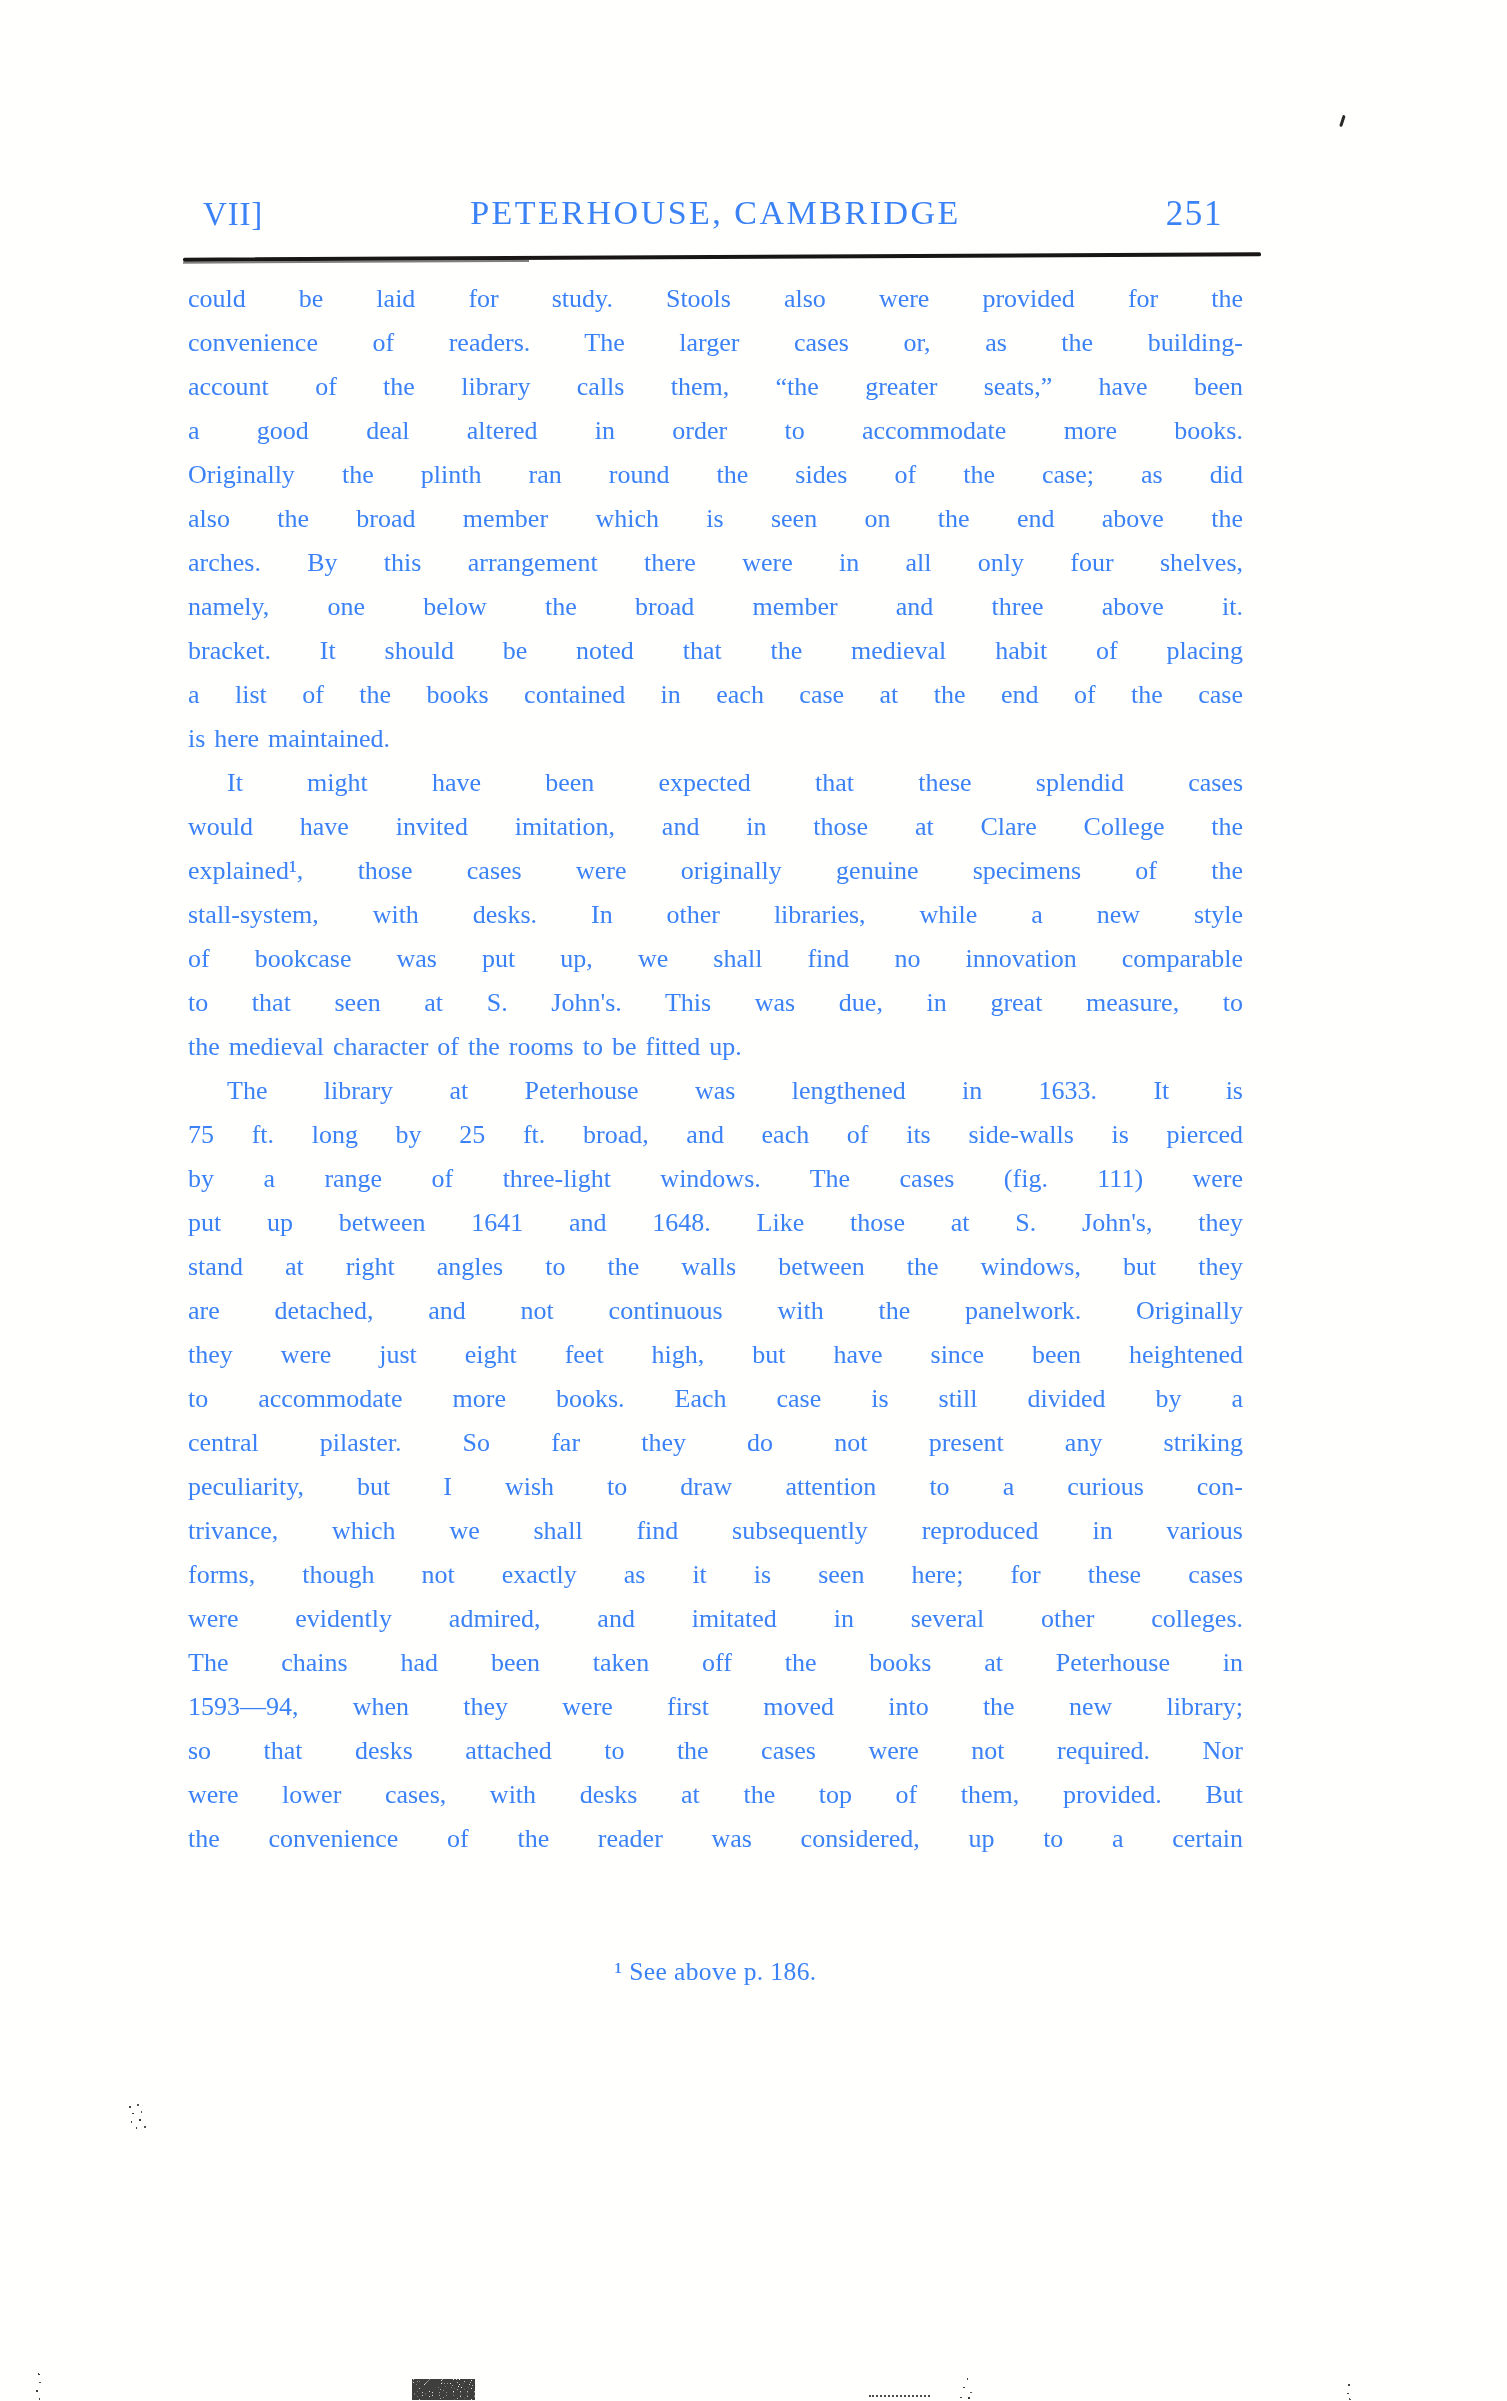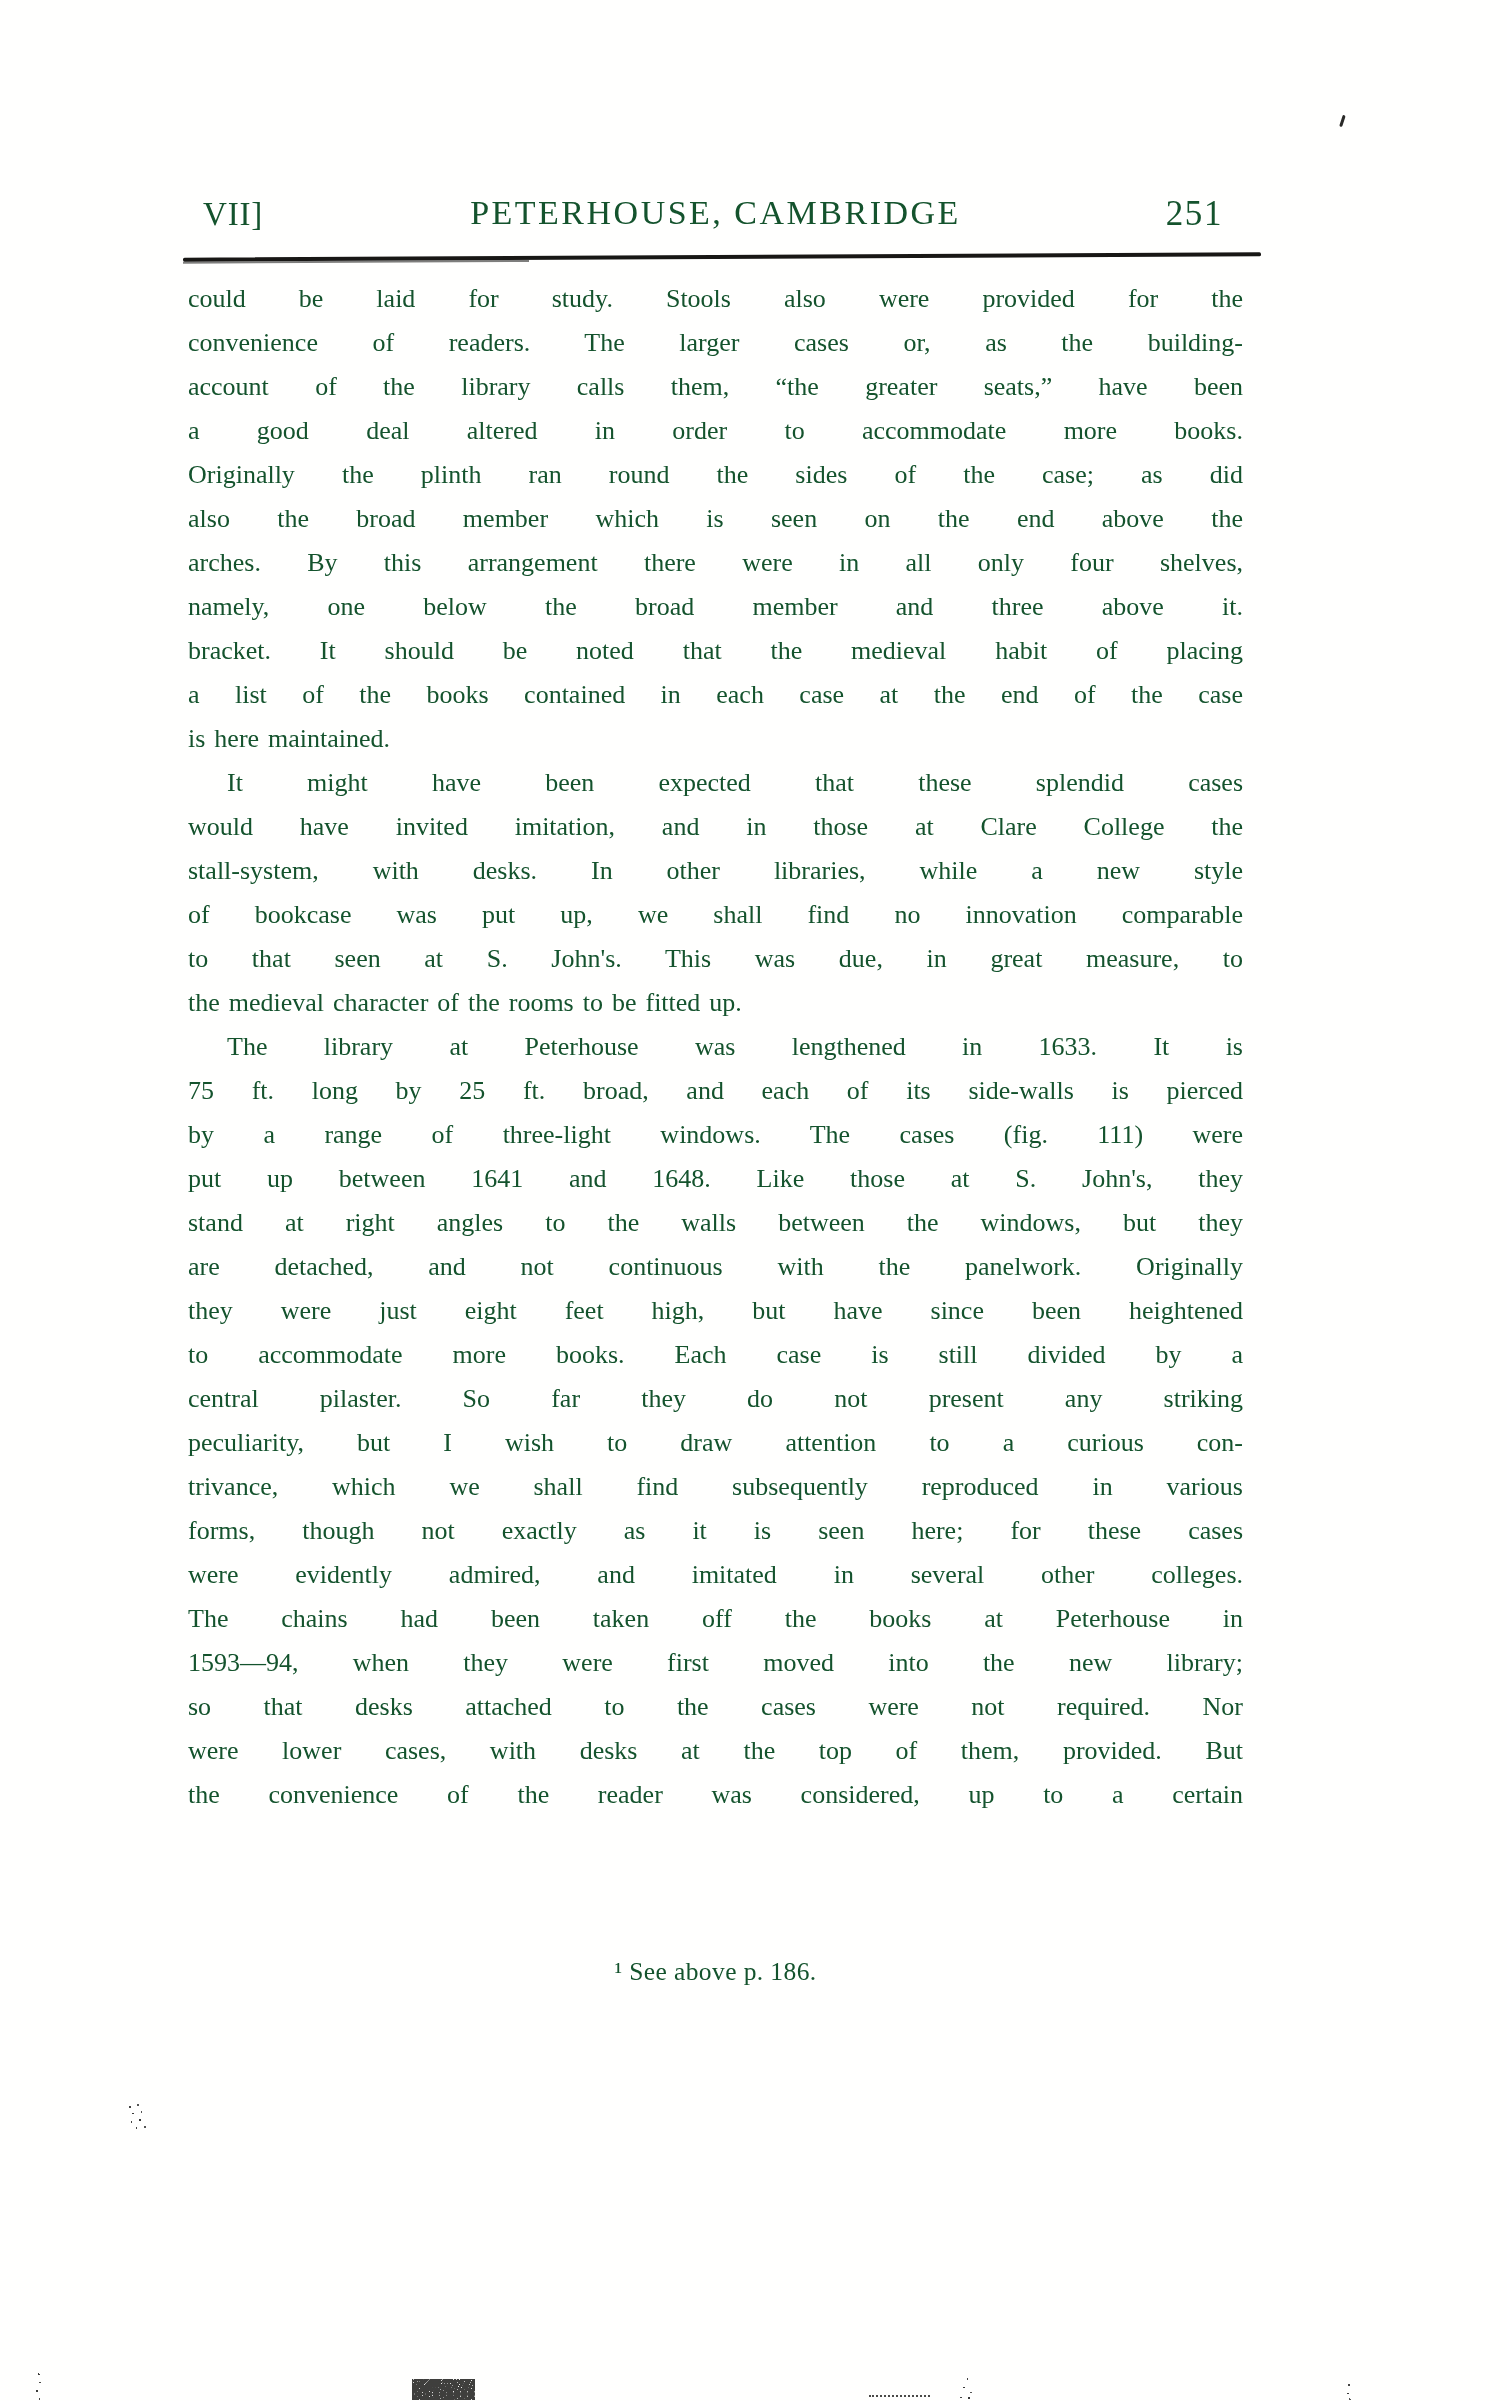--- a/index.html
+++ b/index.html
@@ -7,21 +7,21 @@
     padding: 0;
     background: #e8e8e6;
   }
   .page {
     position: relative;
     width: 1508px;
     height: 2401px;
     margin: 0 auto;
     background: #fffffe;
     font-family: "Liberation Serif", serif;
-    color: #14532d;
+    color: #3b82f6;
     overflow: hidden;
   }
   
   .header {
     position: absolute;
     top: 194px;
     left: 188px;
     width: 1055px;
     height: 43px;
   }
@@ -185,20 +185,21 @@
       <div class="line">a good deal altered in order to accommodate more books.</div>
       <div class="line">Originally the plinth ran round the sides of the case; as did</div>
       <div class="line">also the broad member which is seen on the end above the</div>
       <div class="line">arches.  By this arrangement there were in all only four shelves,</div>
       <div class="line">namely, one below the broad member and three above it.</div>
       <div class="line">bracket.  It should be noted that the medieval habit of placing</div>
       <div class="line">a list of the books contained in each case at the end of the case</div>
       <div class="line para-end">is here maintained.</div>
       <div class="line indent">It might have been expected that these splendid cases</div>
       <div class="line">would have invited imitation, and in those at Clare College the</div>
+      <div class="line">explained¹, those cases were originally genuine specimens of the</div>
       <div class="line">stall-system, with desks.  In other libraries, while a new style</div>
       <div class="line">of bookcase was put up, we shall find no innovation comparable</div>
       <div class="line">to that seen at S. John's.  This was due, in great measure, to</div>
       <div class="line para-end">the medieval character of the rooms to be fitted up.</div>
       <div class="line indent">The library at Peterhouse was lengthened in 1633.  It is</div>
       <div class="line">75 ft. long by 25 ft. broad, and each of its side-walls is pierced</div>
       <div class="line">by a range of three-light windows.  The cases (fig. 111) were</div>
       <div class="line">put up between 1641 and 1648.  Like those at S. John's, they</div>
       <div class="line">stand at right angles to the walls between the windows, but they</div>
       <div class="line">are detached, and not continuous with the panelwork.  Originally</div>

